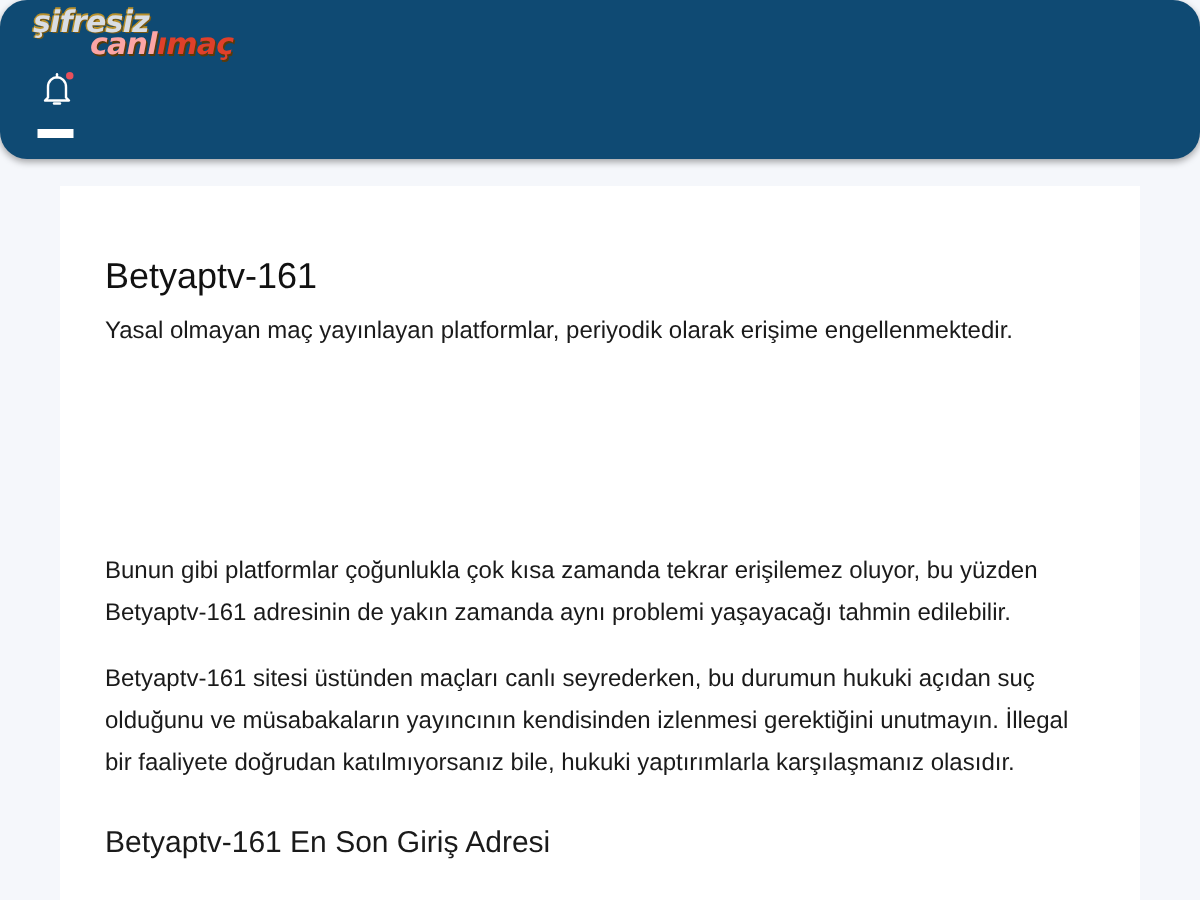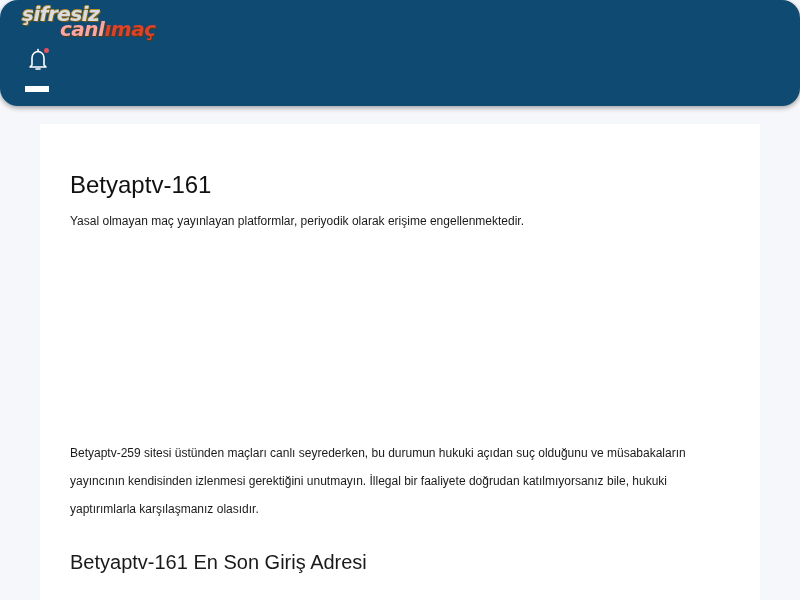--- a/index.html
+++ b/index.html
@@ -9,21 +9,21 @@
   .logo { position: absolute; left: 20px; top: 2px; width: 145px; height: 38px; }
   .logo .l1 { position: absolute; left: 2px; top: 0px; font-family: "DejaVu Sans", sans-serif; font-weight: bold; font-style: italic; font-size: 20px; color: #d9dde3; text-shadow: 1px 1px 0 #7a5a12, -1px 0 0 #b8902a, 0 -1px 0 #b8902a; letter-spacing: -0.5px; }
   .logo .l2 { position: absolute; left: 40px; top: 15px; font-family: "DejaVu Sans", sans-serif; font-weight: bold; font-style: italic; font-size: 20px; letter-spacing: -0.5px; text-shadow: 1px 1px 0 #5a3a08; }
   .logo .l2 .a { color: #fca5a5; }
   .logo .l2 .b { color: #e0402a; font-style: italic; }
   .bell { position: absolute; left: 28px; top: 48px; width: 22px; height: 24px; }
   .bell .dot { position: absolute; left: 16px; top: 0px; width: 5px; height: 5px; border-radius: 50%; background: #e8505b; }
   .menu-btn { position: absolute; left: 25px; top: 86px; width: 24px; height: 6px; background: #ffffff; }
   .content { position: absolute; left: 40px; top: 124px; width: 720px; height: 494px; background: #ffffff; padding: 0 30px; }
   h1 { position: absolute; left: 30px; top: 47px; font-size: 24px; font-weight: normal; color: #111; }
-  p, h2 { position: absolute; left: 30px; width: 660px; font-size: 12px; line-height: 28px; color: #1a1a1a; }
+  p, h2 { position: absolute; left: 30px; width: 660px; font-size: 16px; line-height: 28px; color: #1a1a1a; }
   h2 { font-size: 20px; font-weight: normal; line-height: 28px; }
 </style>
 </head>
 <body>
 
 <div class="header">
   <div class="logo">
     <span class="l1">şifresiz</span>
     <span class="l2"><span class="a">canl</span><span class="b">ımaç</span></span>
   </div>
@@ -34,15 +34,16 @@
       <path d="M10 1.5 L10 3.5" stroke="#ffffff" stroke-width="1.6" stroke-linecap="round"></path>
     </svg>
     <span class="dot"></span>
   </div>
   <div class="menu-btn"></div>
 </div>
 
 <main class="content">
   <h1>Betyaptv-161</h1>
   <p style="top:83px">Yasal olmayan maç yayınlayan platformlar, periyodik olarak erişime engellenmektedir.</p>
-  <p style="top:315px; width:650px">Betyaptv-259 sitesi üstünden maçları canlı seyrederken, bu durumun hukuki açıdan suç olduğunu ve müsabakaların yayıncının kendisinden izlenmesi gerektiğini unutmayın. İllegal bir faaliyete doğrudan katılmıyorsanız bile, hukuki yaptırımlarla karşılaşmanız olasıdır.</p>
+  <p style="top:243px; width:640px">Bunun gibi platformlar çoğunlukla çok kısa zamanda tekrar erişilemez oluyor, bu yüzden Betyaptv-161 adresinin de yakın zamanda aynı problemi yaşayacağı tahmin edilebilir.</p>
+  <p style="top:315px; width:650px">Betyaptv-161 sitesi üstünden maçları canlı seyrederken, bu durumun hukuki açıdan suç olduğunu ve müsabakaların yayıncının kendisinden izlenmesi gerektiğini unutmayın. İllegal bir faaliyete doğrudan katılmıyorsanız bile, hukuki yaptırımlarla karşılaşmanız olasıdır.</p>
   <h2 style="top:424px">Betyaptv-161 En Son Giriş Adresi</h2>
 </main>
 
 </body></html>

